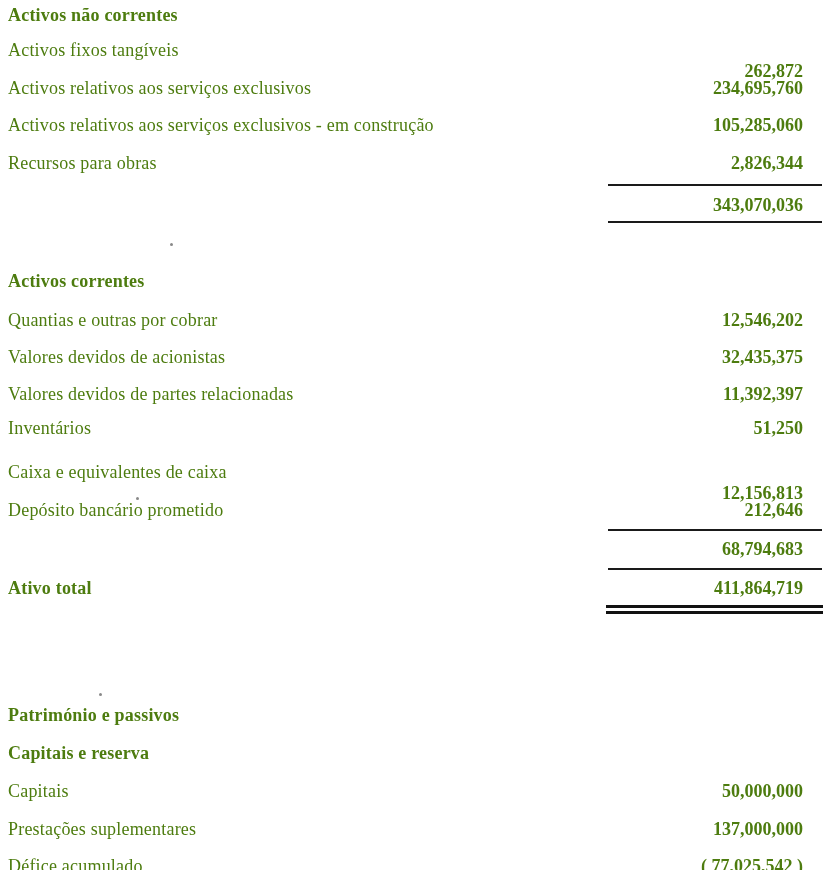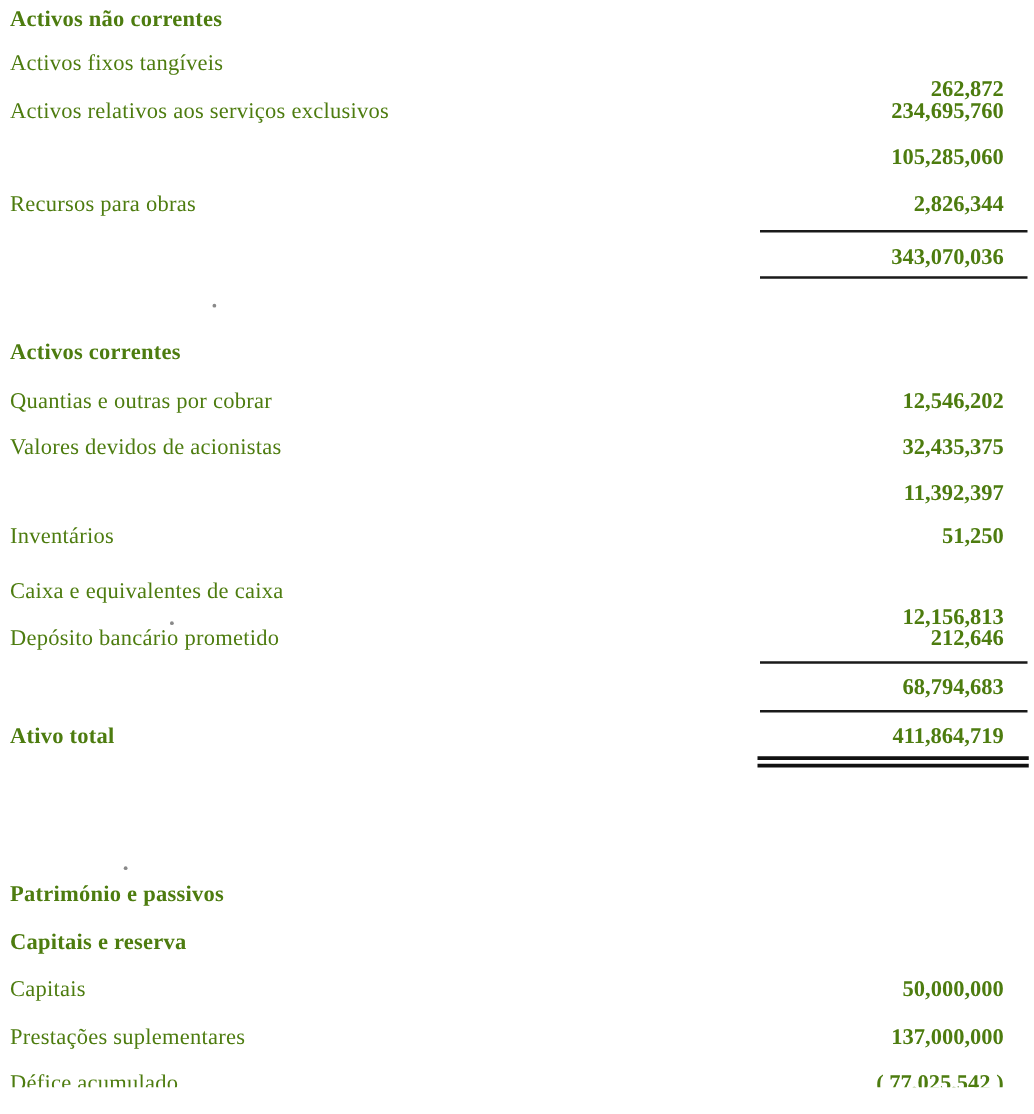--- a/index.html
+++ b/index.html
@@ -72,20 +72,21 @@
       </div>
       <div class="row item" style="top: 40px; flex-direction: column;">
         <span class="label">Activos fixos tangíveis</span>
         <span class="value">262,872</span>
       </div>
       <div class="row item" style="top: 78px; justify-content: flex-end;">
         <span class="label">Activos relativos aos serviços exclusivos</span>
         <span class="value">234,695,760</span>
       </div>
       <div class="row item" style="top: 115px;">
+        <span class="label">Activos relativos aos serviços exclusivos - em construção</span>
         <span class="value">105,285,060</span>
       </div>
       <div class="row item" style="top: 153px;">
         <span class="label">Recursos para obras</span>
         <span class="value">2,826,344</span>
       </div>
       <div class="rule" style="top: 184px;"></div>
       <div class="row amount" style="top: 195px;">
         <span class="value">343,070,036</span>
       </div>
@@ -95,20 +96,21 @@
       </div>
       <div class="row item" style="top: 310px;">
         <span class="label">Quantias e outras por cobrar</span>
         <span class="value">12,546,202</span>
       </div>
       <div class="row item" style="top: 347px;">
         <span class="label">Valores devidos de acionistas</span>
         <span class="value">32,435,375</span>
       </div>
       <div class="row item" style="top: 384px;">
+        <span class="label">Valores devidos de partes relacionadas</span>
         <span class="value">11,392,397</span>
       </div>
       <div class="row item" style="top: 418px;">
         <span class="label">Inventários</span>
         <span class="value">51,250</span>
       </div>
       <div class="row item" style="top: 462px; flex-direction: column;">
         <span class="label">Caixa e equivalentes de caixa</span>
         <span class="value">12,156,813</span>
       </div>

